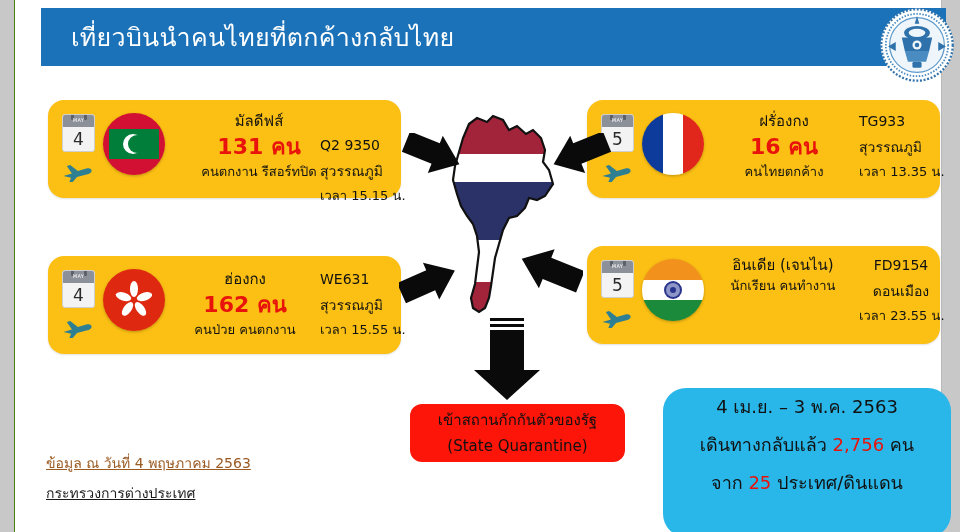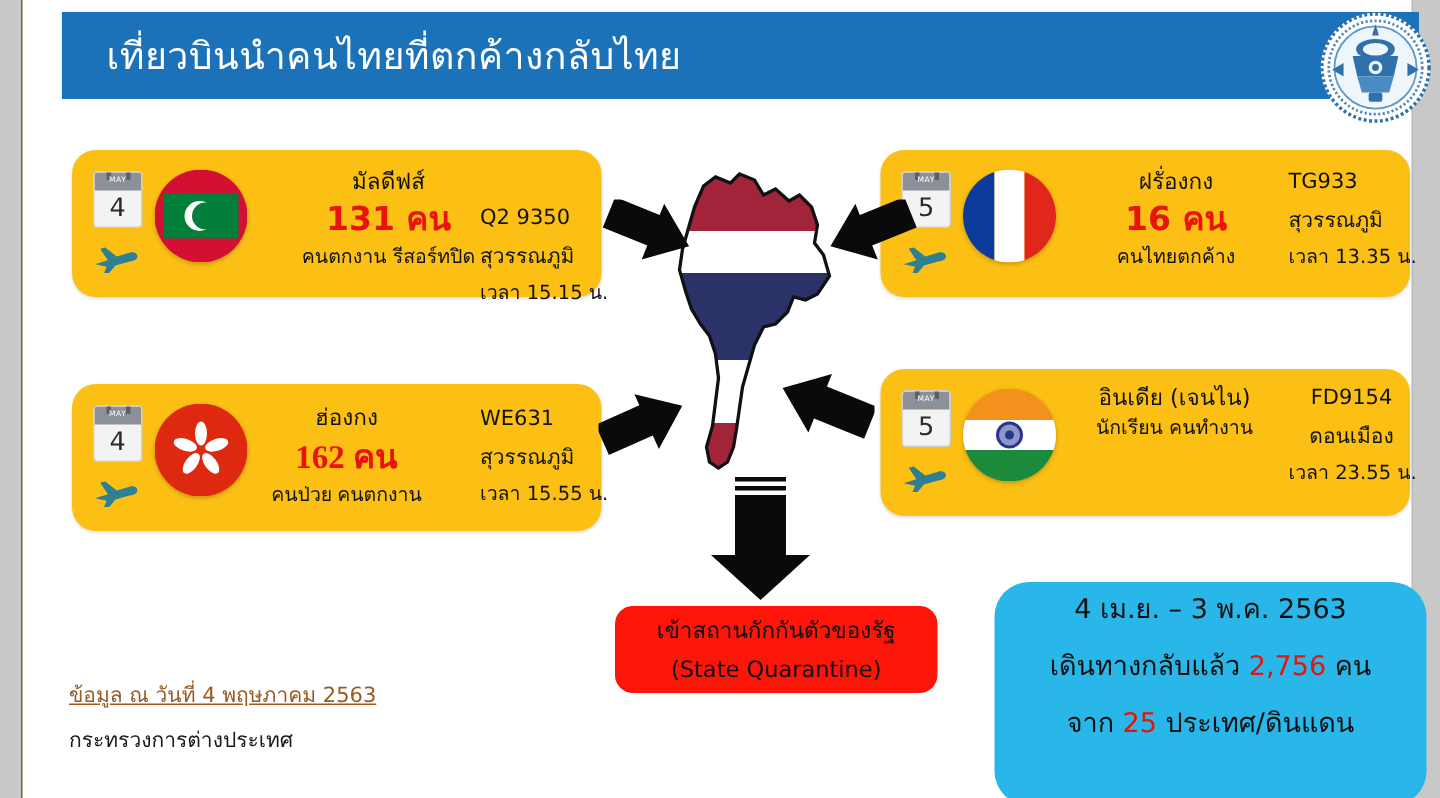--- a/index.html
+++ b/index.html
@@ -68,21 +68,21 @@
   .c-country{font-size:15px;color:#121212;line-height:22px;white-space:nowrap;}
   .c-count{font-size:22px;color:#e8130a;line-height:30px;font-weight:bold;white-space:nowrap;}
   .c-note{font-size:13px;color:#121212;line-height:20px;white-space:nowrap;}
   .c-flight{font-size:14px;color:#121212;line-height:22px;white-space:nowrap;}
   .c-airport{font-size:14px;color:#121212;line-height:30px;white-space:nowrap;}
   .c-time{font-size:13px;color:#121212;line-height:20px;white-space:nowrap;}
 
   
   #card-maldives .card-mid{left:136px;top:10px;width:150px;}
   #card-maldives .card-right{left:272px;top:10px;margin-top:24px;}
-  #card-hongkong .card-mid{left:108px;top:12px;width:150px;font-family:Liberation Serif, serif;}
+  #card-hongkong .card-mid{left:122px;top:12px;width:150px;}
   #card-hongkong .card-right{left:272px;top:12px;}
   #card-france  .card-mid{left:122px;top:10px;width:150px;}
   #card-france  .card-right{left:272px;top:10px;}
   #card-india   .card-mid{left:116px;top:8px;width:160px;}
   #card-india   .card-right{left:272px;top:8px;text-align:center;}
 
   
   #map-wrap{position:absolute;left:418px;top:112px;width:145px;height:215px;}
   .arrow{position:absolute;}
   
@@ -99,21 +99,21 @@
     display:flex;flex-direction:column;align-items:center;justify-content:flex-start;
   }
   #summary-box .sline{font-size:18px;line-height:38px;color:#111111;white-space:nowrap;}
   #summary-box .hl{color:#e8130a;}
   
   #footer-date{
     position:absolute;left:31px;top:452px;font-size:14px;color:#9a5a22;
     text-decoration:underline;white-space:nowrap;
   }
   #footer-ministry{
-    position:absolute;left:31px;top:482px;font-size:14px;color:#1a1a1a;white-space:nowrap;
+    position:absolute;left:31px;top:482px;font-size:14px;color:#1a1a1a;white-space:nowrap;text-decoration:underline;
   }
 </style>
 </head>
 <body>
 
 <div id="page">
 
   <div id="header-bar"></div>
   <div id="header-title">เที่ยวบินนำคนไทยที่ตกค้างกลับไทย</div>
 

